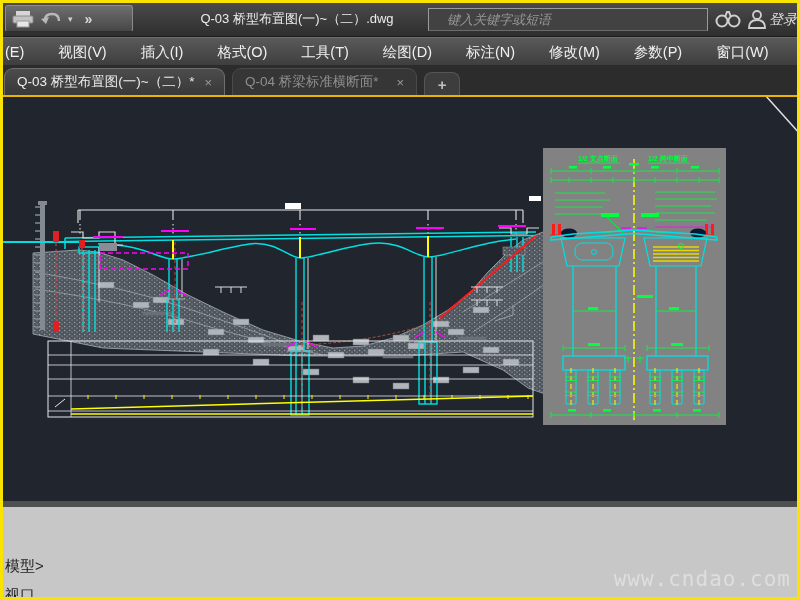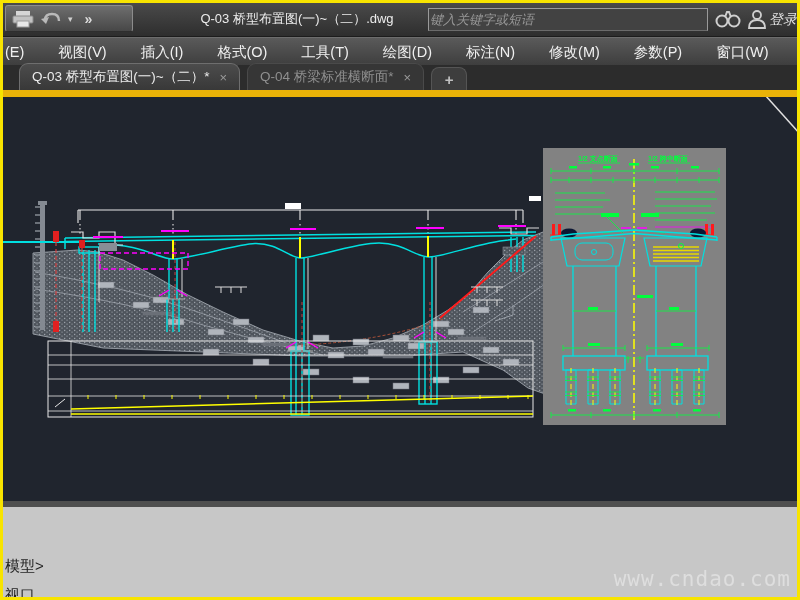--- a/index.html
+++ b/index.html
@@ -12,37 +12,37 @@
   .qat{position:absolute;left:2px;top:2px;width:128px;height:27px;border-radius:3px;
     background:linear-gradient(#6e6e6e,#474747);border:1px solid #8c8c8c;border-bottom-color:#2e2e2e;
     display:flex;align-items:center;gap:6px;padding:0 6px;box-sizing:border-box;}
   .qicon{display:inline-flex;align-items:center;}
   .caret{color:#cfcfcf;font-size:9px;}
   .expand{color:#dcdcdc;font-size:14px;font-weight:bold;letter-spacing:-2px;margin-left:6px;}
   .doc-title{position:absolute;left:160px;top:7px;width:268px;text-align:center;
     color:#ececec;font-size:13px;white-space:nowrap;}
   .searchbox{position:absolute;left:425px;top:5px;width:280px;height:23px;box-sizing:border-box;
     background:#424242;border:1px solid #9a9a9a;border-bottom-color:#6b6b6b;
-    display:flex;align-items:center;padding-left:1px;}
+    display:flex;align-items:center;padding-left:18px;}
   .search-placeholder{color:#979797;font-style:italic;font-size:13px;}
   .tb-icon{position:absolute;top:6px;}
   .login{position:absolute;left:766px;top:8px;color:#e4e4e4;font-size:14px;font-style:italic;}
   
   .menubar{position:absolute;left:0;right:0;top:34px;height:28px;
     background:linear-gradient(#5a5a5a,#3d3d3d);border-top:1px solid #6d6d6d;
     display:flex;align-items:center;overflow:hidden;}
   .menu-item{color:#f0f0f0;font-size:14.5px;padding:0 17px;white-space:nowrap;}
   .menu-item:first-child{padding-left:2px;}
   
   .tabbar{position:absolute;left:0;right:0;top:62px;height:32px;background:#2c2c2c;
-    border-bottom:7px solid #eab308;display:flex;align-items:flex-end;padding-left:16px;box-sizing:border-box;}
+    border-bottom:2px solid #eab308;display:flex;align-items:flex-end;padding-left:1px;box-sizing:border-box;}
   .tab{height:26px;border-radius:9px 9px 0 0;display:flex;align-items:center;
     padding:0 12px;margin-right:7px;font-size:13.5px;white-space:nowrap;}
   .tab.active{background:linear-gradient(#4c4c4c,#383838);border:1px solid #6e6e6e;border-bottom:none;color:#ededed;}
-  .tab.inactive{background:#363636;border:1px solid #4a4a4a;border-bottom:none;color:#8f8f8f;}
+  .tab.inactive{background:#363636;border:1px solid #4a4a4a;border-bottom:none;color:#8f8f8f;gap:8px;}
   .tab .close{margin-left:10px;font-size:13px;color:#9a9a9a;}
   .newtab{width:34px;height:22px;border-radius:8px 8px 0 0;background:#3d3d3d;border:1px solid #555;
     border-bottom:none;color:#c0c0c0;font-size:15px;font-weight:bold;display:flex;align-items:center;justify-content:center;}
   
   .canvas{position:absolute;left:0;right:0;top:94px;height:404px;background:#20252e;overflow:hidden;}
   
   .divider{position:absolute;left:0;right:0;top:498px;height:6px;background:#4f4f4f;}
   .cmdarea{position:absolute;left:0;right:0;top:504px;bottom:0;background:#c7c7c7;}
   .cmdline{position:absolute;left:2px;color:#1e1e1e;font-size:15px;line-height:19px;}
   .cmdline.l1{top:49px;text-align:center;} .cmdline.l2{top:78px;text-decoration:underline;}

